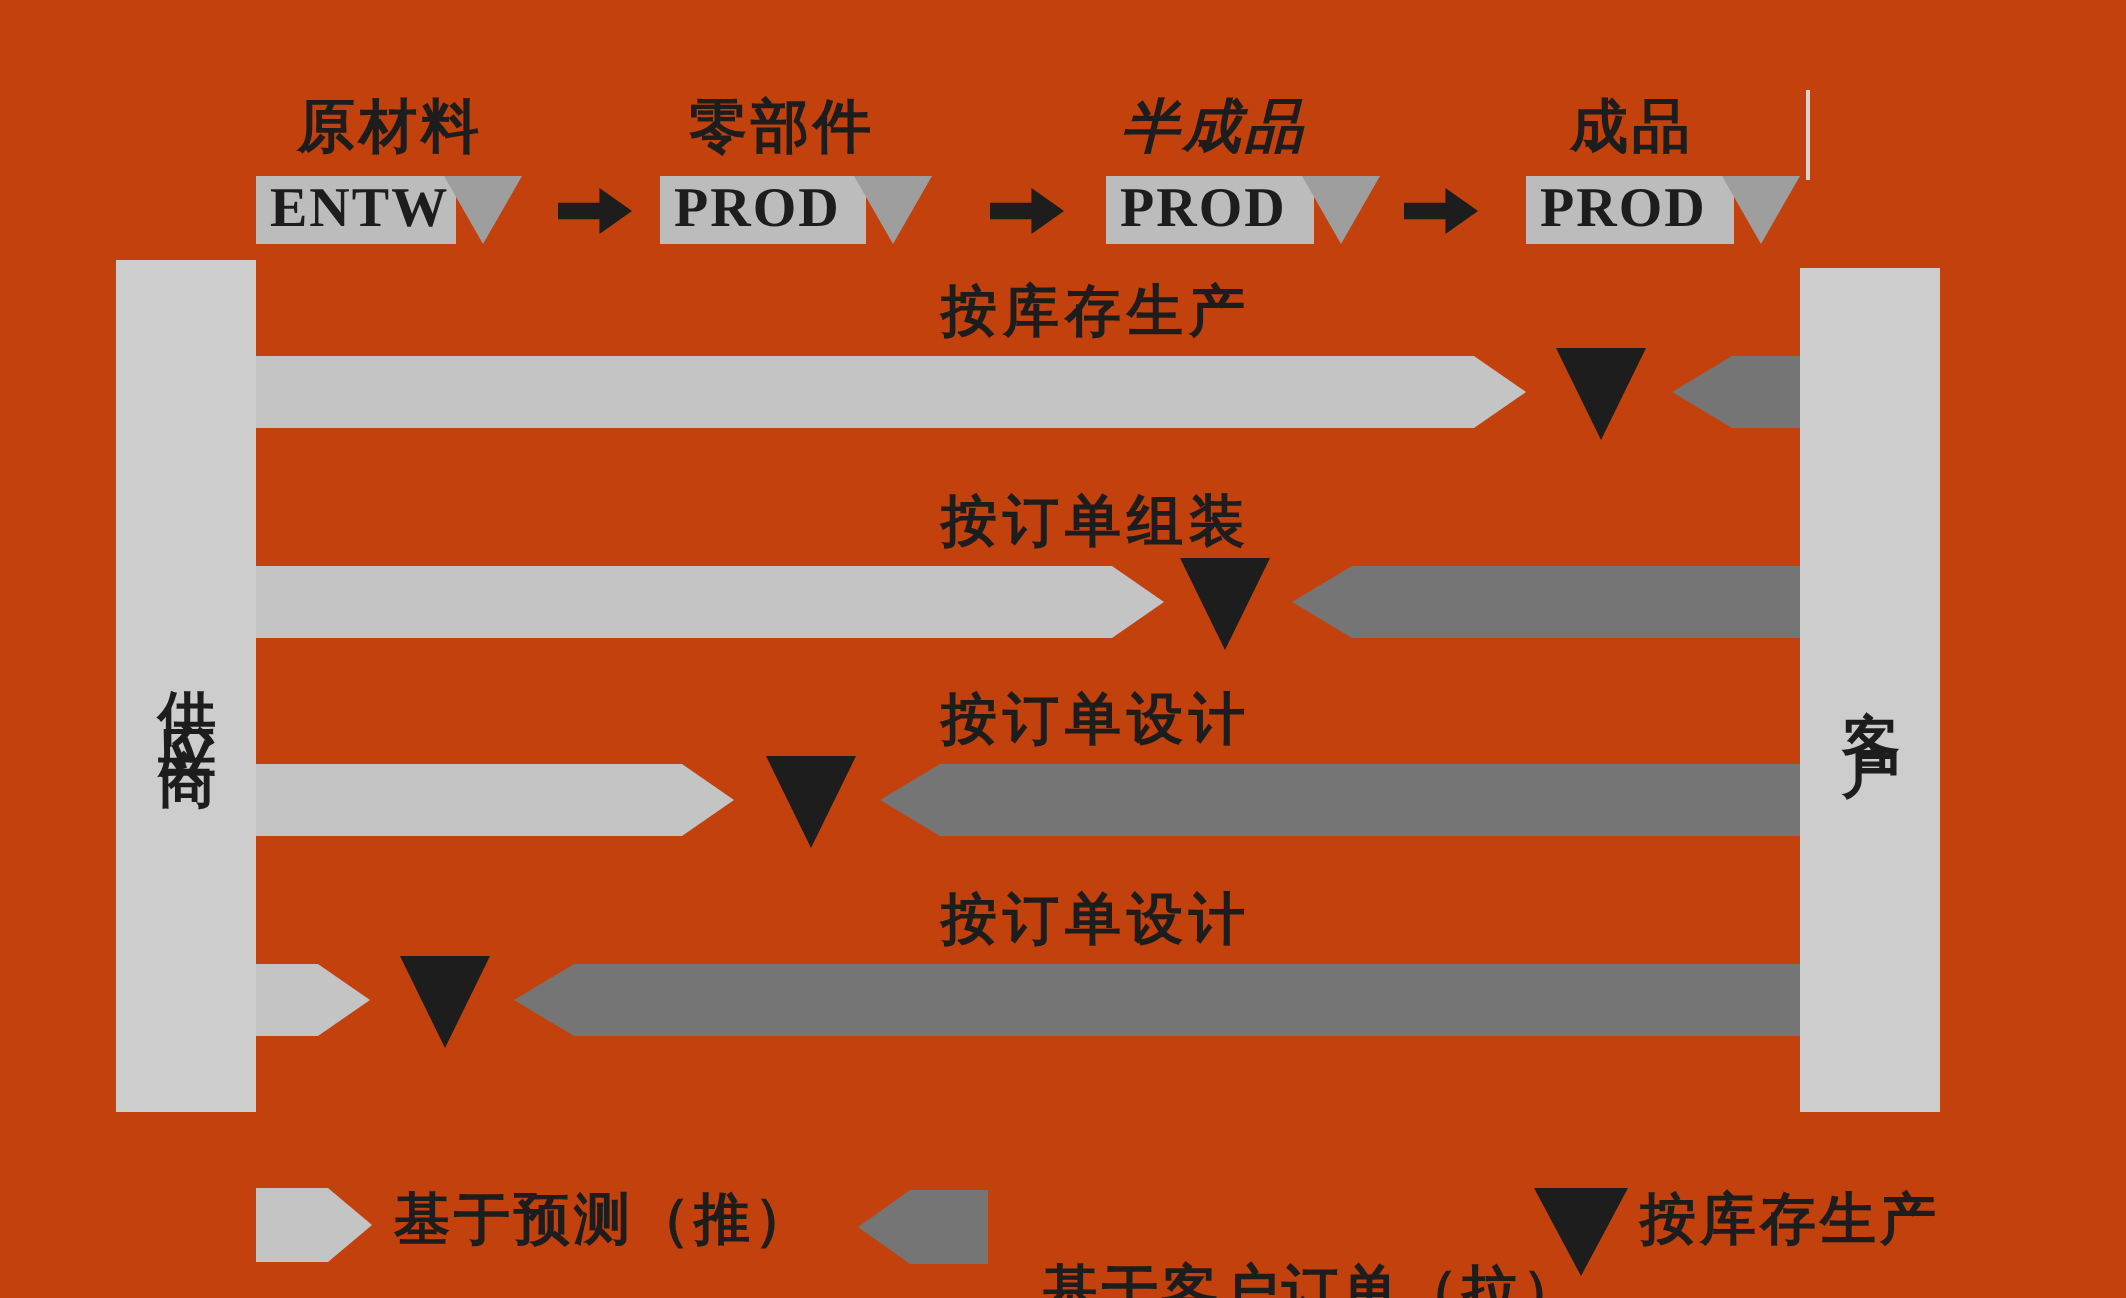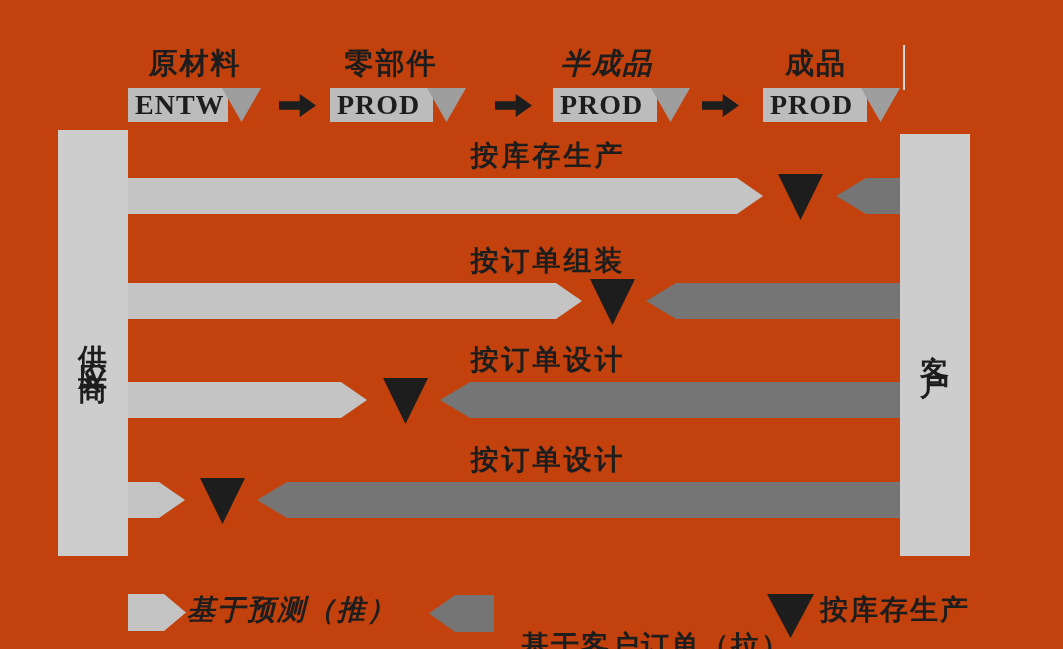--- a/index.html
+++ b/index.html
@@ -83,21 +83,21 @@
     clip-path:polygon(0 50%,26px 0,100% 0,100% 100%,26px 100%);
   }
   .legend-tri{
     position:absolute;left:767px;top:594px;width:47px;height:44px;background:var(--boundary);
     clip-path:polygon(0 0,100% 0,50% 100%);
   }
   .legend-text{
     position:absolute;top:591px;font-size:28px;font-weight:700;
     letter-spacing:2px;white-space:nowrap;
   }
-  .lt-push{left:187px;font-style:italic;} .lt-pull{left:521px;margin-top:36px;} .lt-boundary{left:820px;}
+  .lt-push{left:197px;} .lt-pull{left:521px;margin-top:36px;} .lt-boundary{left:820px;}
 
   .watermark{
     position:absolute;left:815px;top:574px;z-index:5;
     font-size:29px;font-weight:700;letter-spacing:1px;white-space:nowrap;
     color:rgba(200,200,200,0.92);
     text-shadow:0 0 2px #fff,0 0 2px #fff,1px 1px 0 #fff;
   }
 
   
   .artifact-line{position:absolute;left:903px;top:45px;width:2px;height:45px;background:#d6d6d6;}

